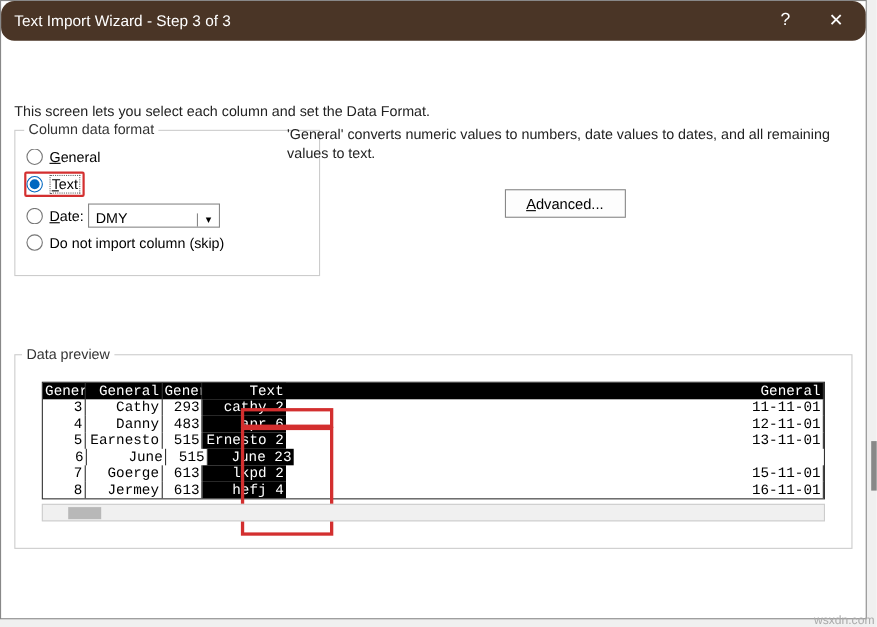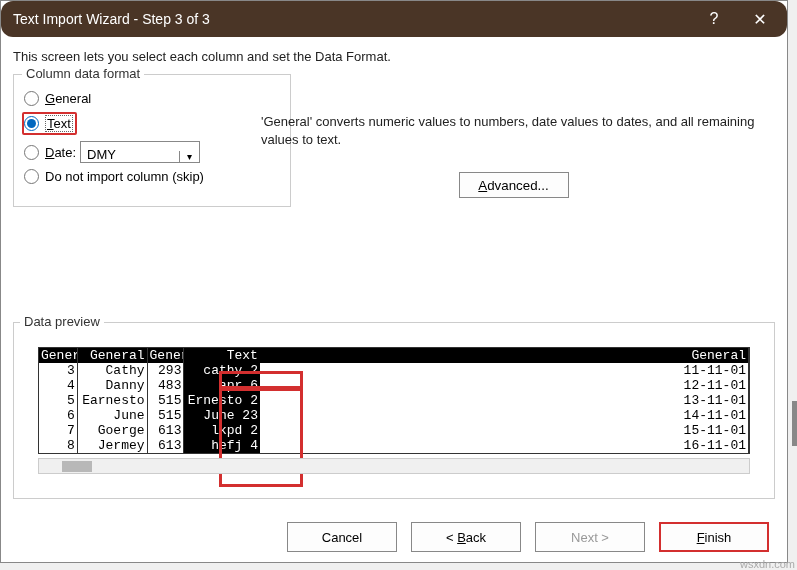--- a/index.html
+++ b/index.html
@@ -1,21 +1,21 @@
 <!DOCTYPE html>
 <html><head>
 <meta charset="utf-8">
 <style>
 * { box-sizing: border-box; margin: 0; padding: 0; }
 body { font-family: "Segoe UI", Arial, sans-serif; font-size: 13px; background: #f0f0f0; width: 797px; height: 570px; position: relative; }
 .window { width: 788px; height: 563px; background: #fff; position: relative; border: 1px solid #888; }
 .titlebar { height: 36px; background: #4a3526; color: #fff; display: flex; align-items: center; padding: 0 4px 0 12px; border-radius: 12px; }
 .titlebar-text { flex: 1; font-size: 14px; }
 .titlebar-btn { width: 46px; height: 36px; display: flex; align-items: center; justify-content: center; cursor: pointer; font-size: 16px; }
-.content { padding: 12px 20px 8px 12px; }
+.content { padding: 12px 20px 8px 12px; margin-top: 44px; }
 .desc { margin-bottom: 10px; color: #222; }
 .fieldset { border: 1px solid #ccc; padding: 10px 10px 16px 10px; width: 278px; position: relative; margin-top: 4px; }
 .fieldset .legend { position: absolute; top: -9px; left: 8px; background: #fff; padding: 0 4px; color: #333; font-size: 13px; }
 .radio-row { display: flex; align-items: center; margin: 6px 0; }
 .radio-row input[type=radio] { width: 15px; height: 15px; margin-right: 6px; accent-color: #0067c0; }
 .date-select { display: inline-flex; align-items: flex-end; border: 1px solid #888; height: 22px; width: 120px; margin-left: 4px; }
 .date-select .val { flex: 1; padding: 0 6px; }
 .date-select .chev { width: 20px; border-left: 1px solid #888; text-align: center; font-size: 10px; }
 .right-info { position: absolute; left: 260px; top: 112px; width: 505px; display: flex; flex-direction: column; gap: 18px; }
 .right-info .txt { color: #222; line-height: 1.35; }
@@ -121,21 +121,20 @@
                 <div class="cell c1">Earnesto</div>
                 <div class="cell c2">515</div>
                 <div class="cell c3">Ernesto 2</div>
                 <div class="cell c4">13-11-01</div>
               </div>
               <div class="grid-row">
                 <div class="cell c0">6</div>
                 <div class="cell c1">June</div>
                 <div class="cell c2">515</div>
                 <div class="cell c3">June 23</div>
-                <div class="cell c4">14-11-01</div>
               </div>
               <div class="grid-row">
                 <div class="cell c0">7</div>
                 <div class="cell c1">Goerge</div>
                 <div class="cell c2">613</div>
                 <div class="cell c3">lkpd 2</div>
                 <div class="cell c4">15-11-01</div>
               </div>
               <div class="grid-row">
                 <div class="cell c0">8</div>
@@ -150,20 +149,14 @@
         <div class="text-col-border body-border"></div>
       </div>
       <div class="scroll-h">
           <div class="thumb"></div>
         </div>
     </div>
   </div>
 
   <div class="side-handle"></div>
 
-  <div class="buttons">
-    <button class="btn">Cancel</button>
-    <button class="btn">&lt; <span class="underline">B</span>ack</button>
-    <button class="btn disabled">Next &gt;</button>
-    <button class="btn hl"><span class="underline">F</span>inish</button>
-  </div>
 </div>
 <div class="watermark">wsxdn.com</div>
 
 </body></html>

